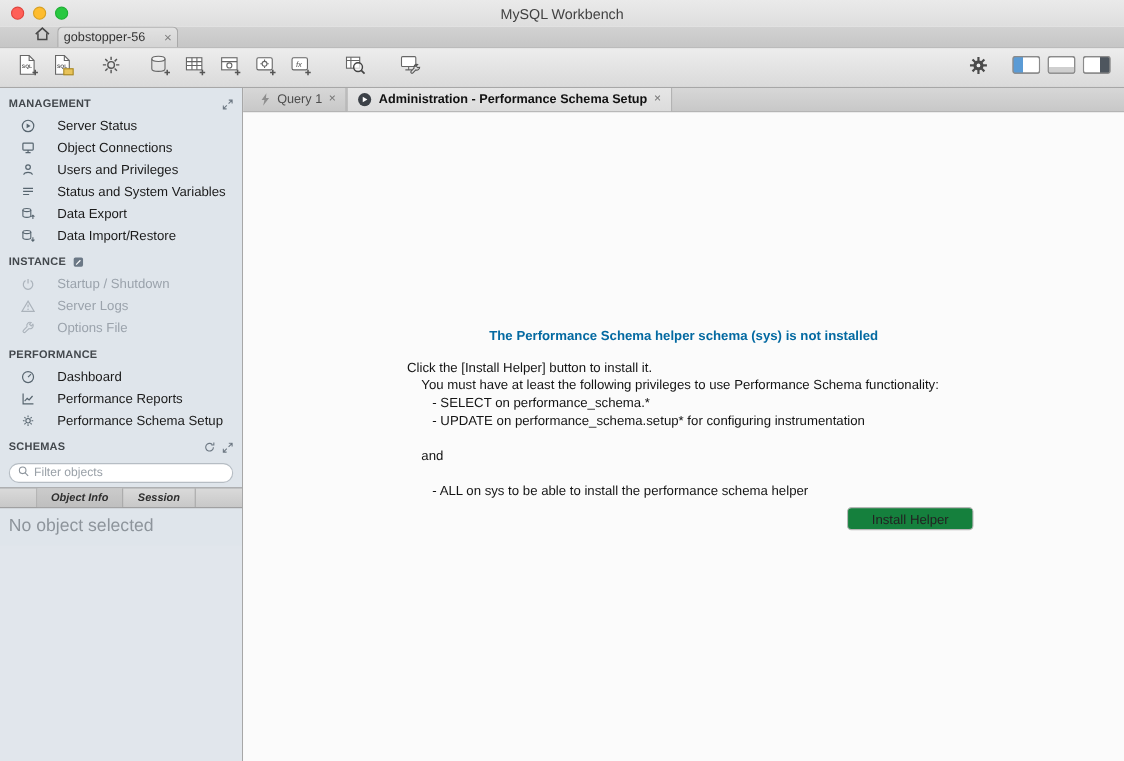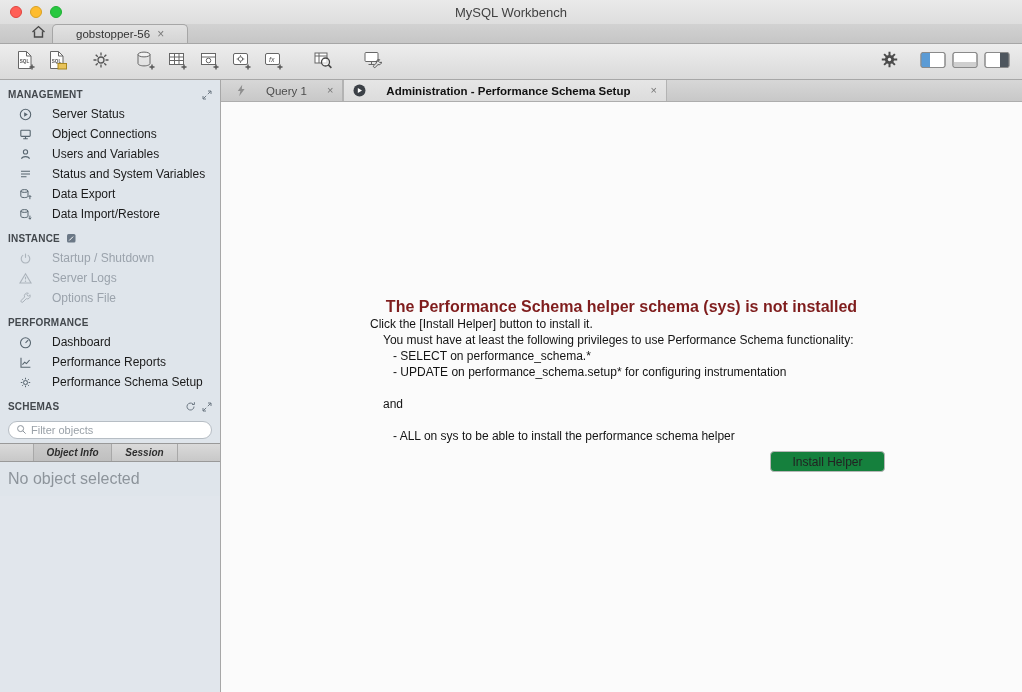--- a/index.html
+++ b/index.html
@@ -16,21 +16,21 @@
   .light.yellow { background:#febc2e; border:1px solid #d8a123; }
   .light.green { background:#28c840; border:1px solid #1faf34; }
   .window-title { flex:1; text-align:center; font-size:13px; color:#424242; }
 
   
   .tabstrip { height:20px; background:linear-gradient(#d2d2d2,#c6c6c6); border-bottom:1px solid #a6a6a6;
               display:flex; align-items:flex-end; padding-left:24px; flex:none; }
   .home-btn { width:28px; height:19px; display:flex; align-items:center; justify-content:center; }
   .conn-tab { height:19px; background:linear-gradient(#e2e2e2,#d4d4d4); border:1px solid #a6a6a6;
               border-bottom:none; border-radius:5px 5px 0 0; display:flex; align-items:center;
-              gap:7px; padding:0 23px; font-size:11.5px; color:#333; }
+              gap:17px; padding:0 5px; font-size:11.5px; color:#333; }
   .conn-close { color:#7a7a7a; font-size:12px; line-height:1; }
 
   
   .toolbar { height:36px; background:linear-gradient(#ededed,#dadada); border-bottom:1px solid #a7a7a7;
              display:flex; align-items:center; padding:0 9px; flex:none; }
   .tb-btn { width:32px; height:28px; display:flex; align-items:center; justify-content:center; border-radius:3px; }
   .gap-l { margin-left:12px; }
   .gap-xl { margin-left:18px; }
   .tb-spacer { flex:1; }
 
@@ -62,31 +62,31 @@
   .bt-seg.active { background:linear-gradient(#cbcbcb,#bfbfbf); width:78px; }
   .bt-seg.plain { width:66px; }
   .bt-fill { flex:1; }
   .no-selection { padding:8px; color:#8d949b; font-size:16px; }
   .sb-fill { flex:1; background:#e1e6ec; }
 
   
   .main { flex:1; display:flex; flex-direction:column; background:#fbfbfb; min-width:0; }
   .doc-tabbar { height:22px; background:linear-gradient(#d7d7d7,#c8c8c8); border-bottom:1px solid #adadad;
                 display:flex; align-items:stretch; padding-left:6px; flex:none; }
-  .doc-tab { display:flex; align-items:center; gap:20px; padding:0 9px; font-size:11.5px; color:#4c4c4c;
+  .doc-tab { display:flex; align-items:center; gap:6px; padding:0 9px; font-size:11.5px; color:#4c4c4c;
              border-right:1px solid #b3b3b3; }
   .doc-tab.active { background:linear-gradient(#e6e6e6,#dcdcdc); color:#111; font-weight:bold;
                     border-left:1px solid #b3b3b3; }
   .dt-ico { display:flex; align-items:center; }
   .dt-close { color:#767676; font-size:11px; font-weight:normal; line-height:1; }
 
   
   .content { flex:1; overflow:hidden; }
   .content-inner { padding-top:196px; }
-  .heading { text-align:center; font-size:16px; font-weight:bold; color:#7f1d1d; }
+  .heading { text-align:center; font-size:12px; font-weight:bold; color:#0369a1; margin-bottom:14px; }
   .lines { margin-left:149px; font-size:12px; color:#141414; line-height:16px; }
   .ind1 { padding-left:13px; }
   .ind2 { padding-left:23px; }
   .gap { margin-top:16px; }
   .button-row { margin-left:549px; margin-top:7px; }
   .install-btn { font-family:"Liberation Sans",sans-serif; font-size:12px; width:115px; height:21px;
                  background:#15803d; border:1px solid #b7b7b7; border-radius:4px; color:#222; }
 </style>
 </head>
 <body>
@@ -254,21 +254,21 @@
           </span>
         <span>Object Connections</span>
       </div>
       <div class="sb-item">
         <span class="sb-ico">
             <svg width="13" height="13" viewBox="0 0 13 13">
               <circle cx="6.5" cy="3.9" r="2.1" fill="none" stroke="currentColor" stroke-width="1.1"></circle>
               <path d="M2.6 10.9c.4-3 7.4-3 7.8 0" fill="none" stroke="currentColor" stroke-width="1.1"></path>
             </svg>
           </span>
-        <span>Users and Variables</span>
+        <span>Users and Privileges</span>
       </div>
       <div class="sb-item">
         <span class="sb-ico">
             <svg width="13" height="13" viewBox="0 0 13 13">
               <path d="M2 3.2h9M2 6h9M2 8.8h5.5" stroke="currentColor" stroke-width="1.1"></path>
             </svg>
           </span>
         <span>Status and System Variables</span>
       </div>
       <div class="sb-item">

